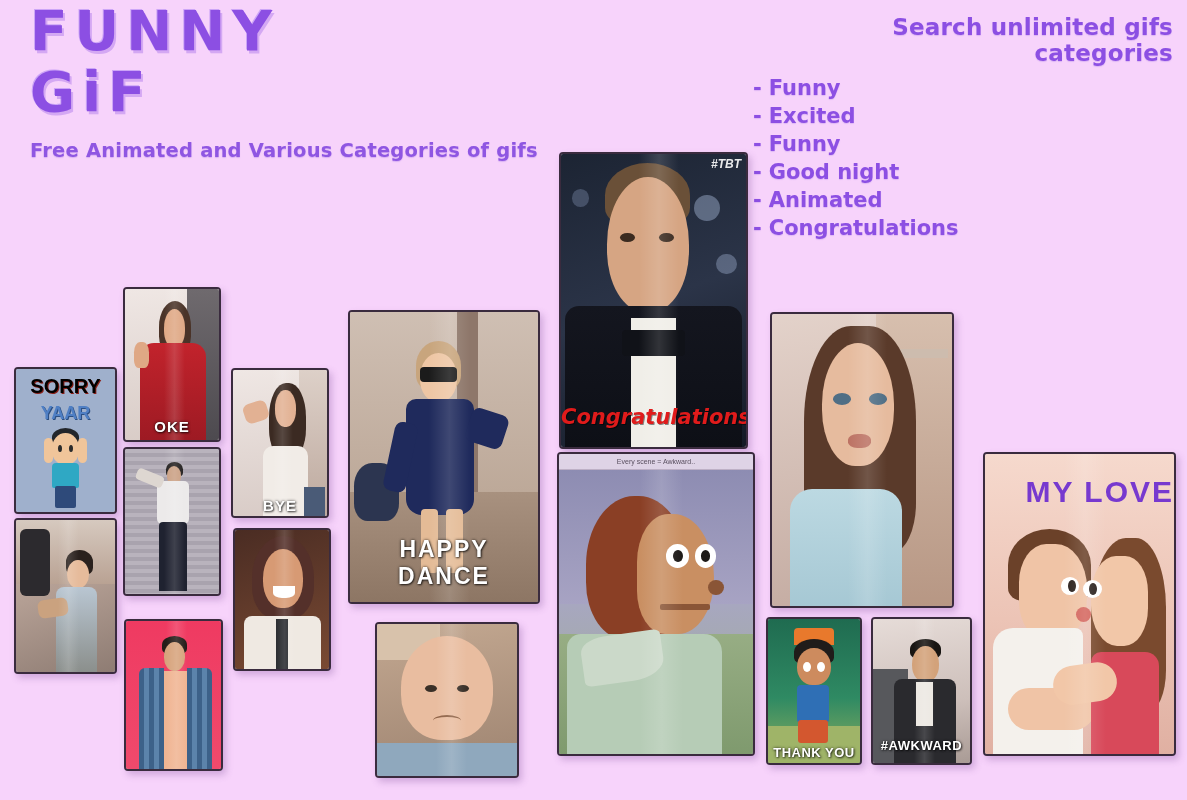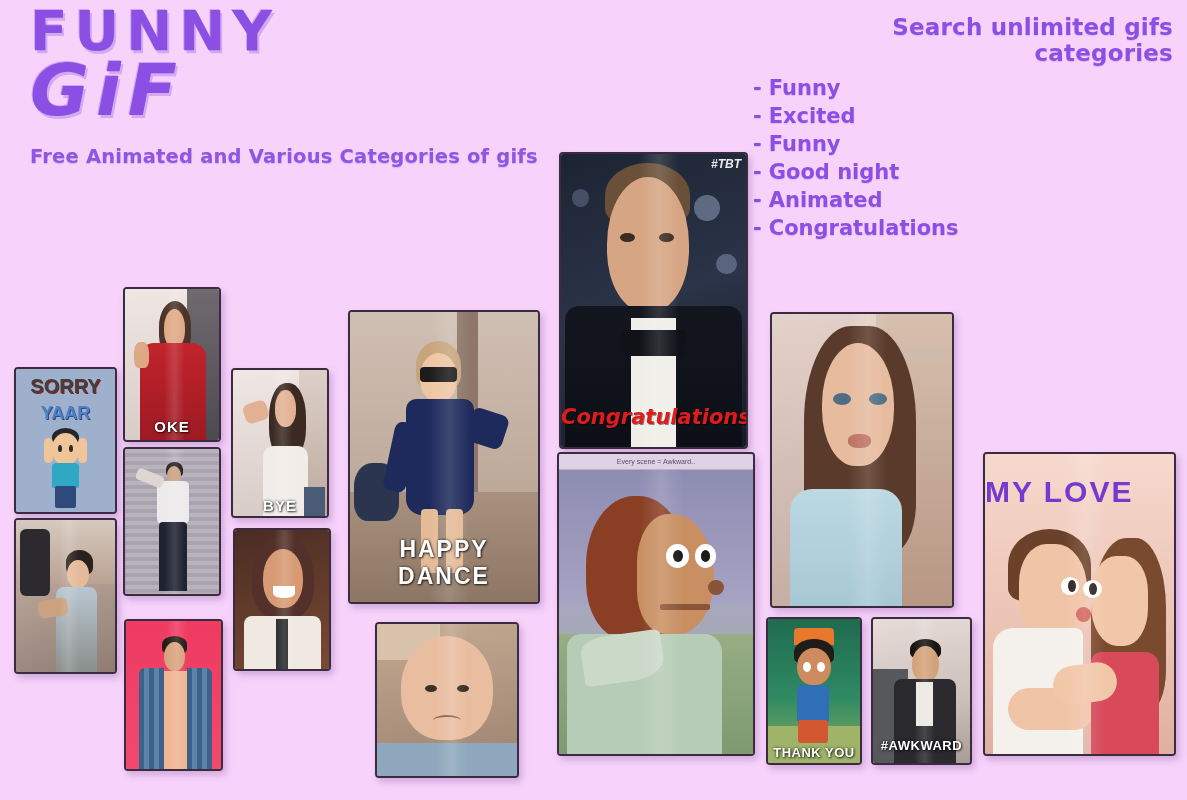--- a/index.html
+++ b/index.html
@@ -25,21 +25,21 @@
   #logo-line1, #logo-line2 {
     font-family: "DejaVu Sans", sans-serif;
     font-weight: bold;
     color: #8c4fe3;
     letter-spacing: 7px;
     line-height: 0.92;
     text-shadow: 2px 3px 0 rgba(140,79,227,0.32),
                  -1px -1px 0 rgba(190,150,245,0.75);
   }
   #logo-line1 { font-size: 55px; }
-  #logo-line2 { font-size: 72px; margin-top: 0; font-style: italic; }
+  #logo-line2 { font-size: 55px; margin-top: 10px; }
   #tagline {
     margin-top: 22px;
     font-family: "DejaVu Sans", sans-serif;
     font-weight: bold;
     font-size: 19.5px;
     color: #8f56e2;
     letter-spacing: 0.2px;
     text-shadow: 0 1px 1px rgba(160,110,230,0.35);
   }
 
@@ -134,21 +134,21 @@
     position: absolute;
     border-radius: 50% 50% 30% 30%;
   }
   .body-shape { position: absolute; }
 
   
   .mylove-title {
     position: absolute;
     top: 7%;
     left: 0; right: 0;
-    text-align: left;
+    text-align: right;
     font-family: "Liberation Sans", sans-serif;
     font-weight: bold;
     font-size: 30px;
     color: #7739cf;
     letter-spacing: 2px;
     z-index: 6;
   }
   
   .sorry-word {
     position: absolute;
@@ -214,21 +214,21 @@
     <li><span class="cat-dash">-</span><span>Good night</span></li>
     <li><span class="cat-dash">-</span><span>Animated</span></li>
     <li><span class="cat-dash">-</span><span>Congratulations</span></li>
   </ul>
 </div>
 
 <div id="gif-gallery">
 
   <div class="tile" style="left:14px; top:367px; width:99px; height:143px;">
     <div class="art sorry-bg">
-      <div class="sorry-word" style="top:4%; font-size:20px; color:#404040; text-shadow:1px 1px 0 #8a1f18;">SORRY</div>
+      <div class="sorry-word" style="top:4%; font-size:20px; color:#000000; text-shadow:1px 1px 0 #8a1f18;">SORRY</div>
       <div class="sorry-word" style="top:24%; font-size:18px; color:#4f7fc4; text-shadow:1px 1px 0 #2c4f82;">YAAR</div>
 
       <div class="hair" style="left:36%;top:41%;width:28%;height:13%;background:#23262b;"></div>
       <div class="person-head" style="left:36%;top:45%;width:28%;height:22%;background:#f0c59a;"></div>
       <div style="position:absolute;left:42%;top:53%;width:4%;height:5%;background:#2b2b2b;border-radius:50%;"></div>
       <div style="position:absolute;left:54%;top:53%;width:4%;height:5%;background:#2b2b2b;border-radius:50%;"></div>
       <div class="body-shape" style="left:36%;top:66%;width:28%;height:17%;background:#2fa8c4;border-radius:4px 4px 2px 2px;"></div>
       <div class="body-shape" style="left:28%;top:48%;width:9%;height:18%;background:#f0c59a;border-radius:5px;"></div>
       <div class="body-shape" style="left:63%;top:48%;width:9%;height:18%;background:#f0c59a;border-radius:5px;"></div>
       <div class="body-shape" style="left:39%;top:82%;width:22%;height:15%;background:#2e4a7a;border-radius:2px;"></div>

